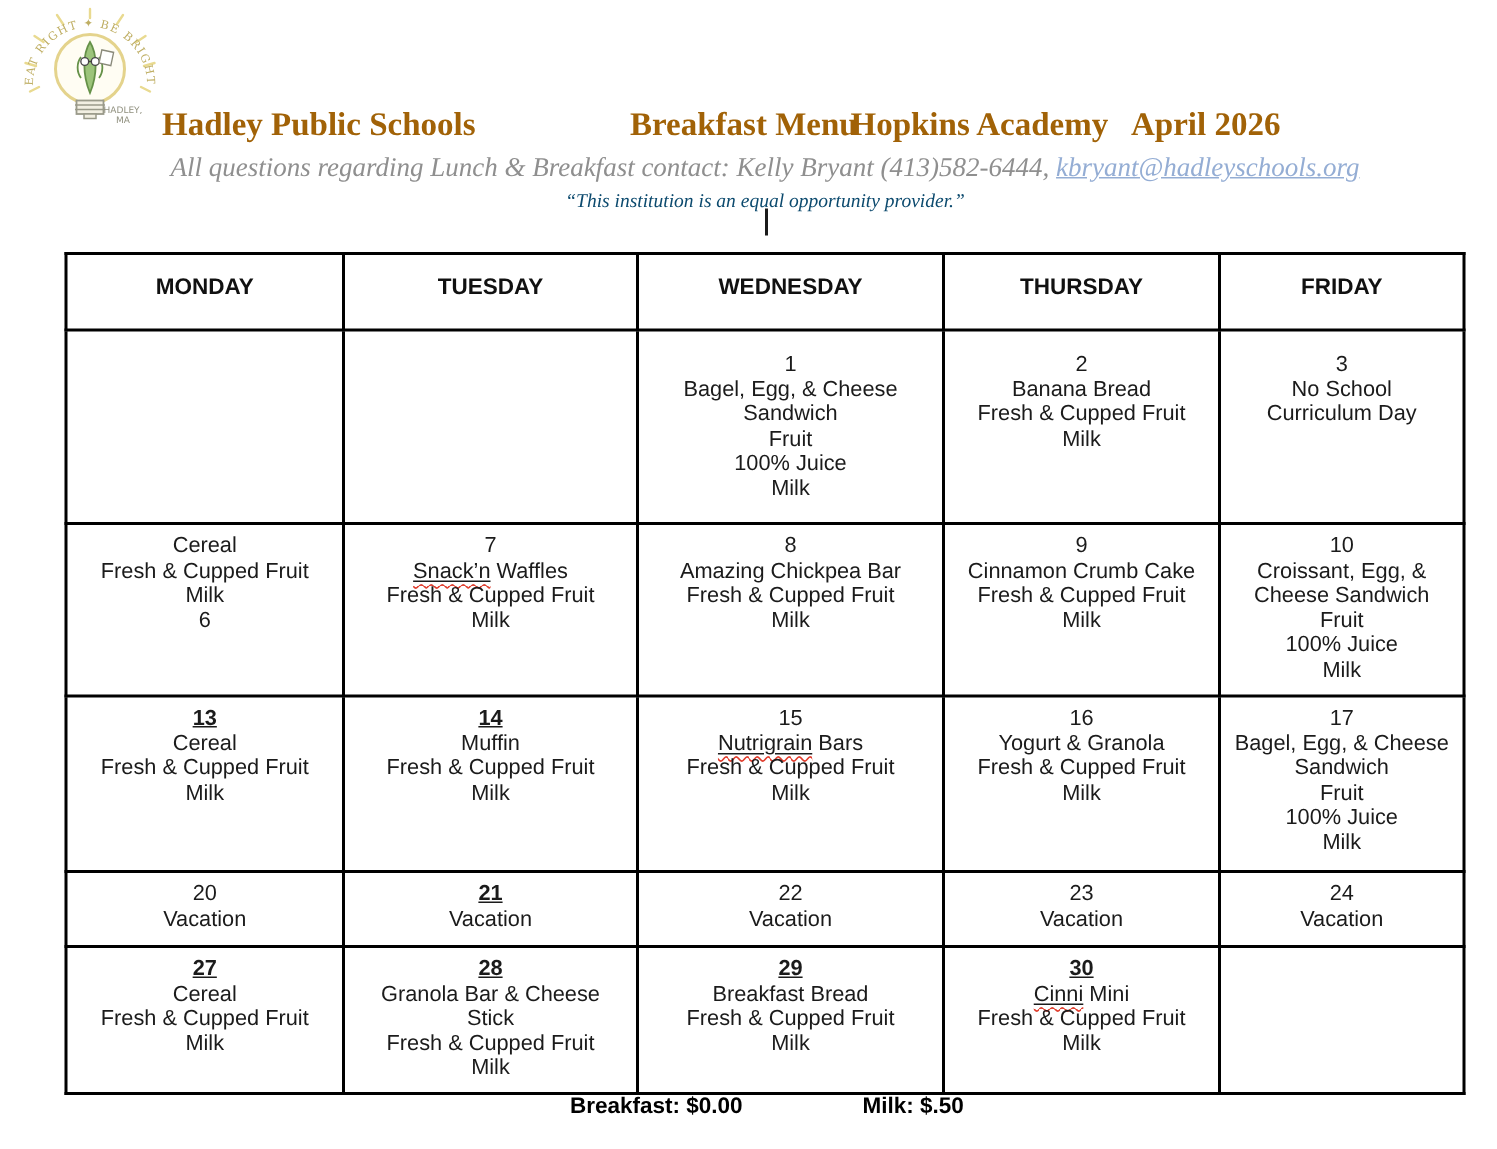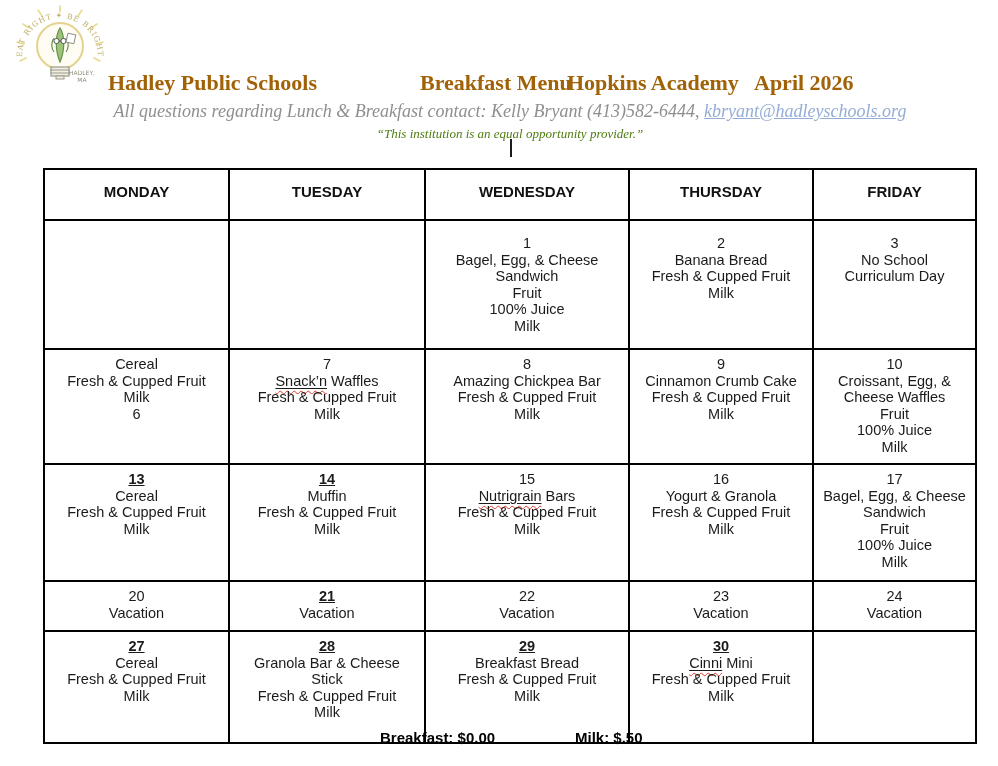--- a/index.html
+++ b/index.html
@@ -16,38 +16,38 @@
   .t-menu{left:420px;}
   .t-school{left:567px;}
   .t-month{left:754px;}
 
   .contact{position:absolute;top:101px;left:510px;transform:translateX(-50%);
            font-family:"Liberation Serif",serif;font-style:italic;
            font-size:18px;color:#8f8f8f;white-space:nowrap;}
   .contact a{color:#94add4;text-decoration:underline;}
   .disclaimer{position:absolute;top:126px;left:510px;transform:translateX(-50%);
               font-family:"Liberation Serif",serif;font-style:italic;
-              font-size:13px;color:#4d7c0f;white-space:nowrap;}
+              font-size:13px;color:#0c4a6e;white-space:nowrap;}
   .cursor-mark{position:absolute;left:510px;top:139px;width:1.5px;height:18px;
                background:#1b1b1b;}
 
   
   table.menu{position:absolute;left:43px;top:168px;width:932px;
              border-collapse:collapse;table-layout:fixed;}
   table.menu th,table.menu td{border:2px solid #000;}
   table.menu th{height:40px;vertical-align:middle;padding-bottom:8px;
                 font-size:15px;font-weight:700;text-align:center;color:#111;}
   table.menu td{vertical-align:top;text-align:center;padding:6px 2px 0 2px;
                 font-size:14.5px;line-height:16.5px;color:#1b1b1b;}
   tbody tr:nth-child(1){height:129px;}
   tbody tr:nth-child(1) td{padding-top:14px;}
   tbody tr:nth-child(2){height:115px;}
   tbody tr:nth-child(3){height:117px;}
   tbody tr:nth-child(4){height:50px;}
-  tbody tr:nth-child(5){height:112px;}
+  tbody tr:nth-child(5){height:98px;}
   .b{font-weight:700;text-decoration:underline;}
   .sq{text-decoration-line:underline;text-decoration-style:wavy;
       text-decoration-color:#e03a2a;text-decoration-thickness:1px;
       text-underline-offset:4px;text-align:right;}
   .ul{text-decoration-line:underline;text-decoration-style:solid;
       text-decoration-color:#1b1b1b;text-decoration-thickness:1px;
       text-underline-offset:2px;}
 
   
   .price{position:absolute;top:729px;font-size:15px;font-weight:700;color:#000;
@@ -175,21 +175,21 @@
         </td>
         <td>
           <div class="line"><span>9</span></div>
           <div class="line"><span>Cinnamon Crumb Cake</span></div>
           <div class="line"><span>Fresh &amp; Cupped Fruit</span></div>
           <div class="line"><span>Milk</span></div>
         </td>
         <td>
           <div class="line"><span>10</span></div>
           <div class="line"><span>Croissant, Egg, &amp;</span></div>
-          <div class="line"><span>Cheese Waffles</span></div>
+          <div class="line"><span>Cheese Sandwich</span></div>
           <div class="line"><span>Fruit</span></div>
           <div class="line"><span>100% Juice</span></div>
           <div class="line"><span>Milk</span></div>
         </td>
       </tr>
       <tr>
         <td>
           <div class="line"><span class="b">13</span></div>
           <div class="line"><span>Cereal</span></div>
           <div class="line"><span>Fresh &amp; Cupped Fruit</span></div>

